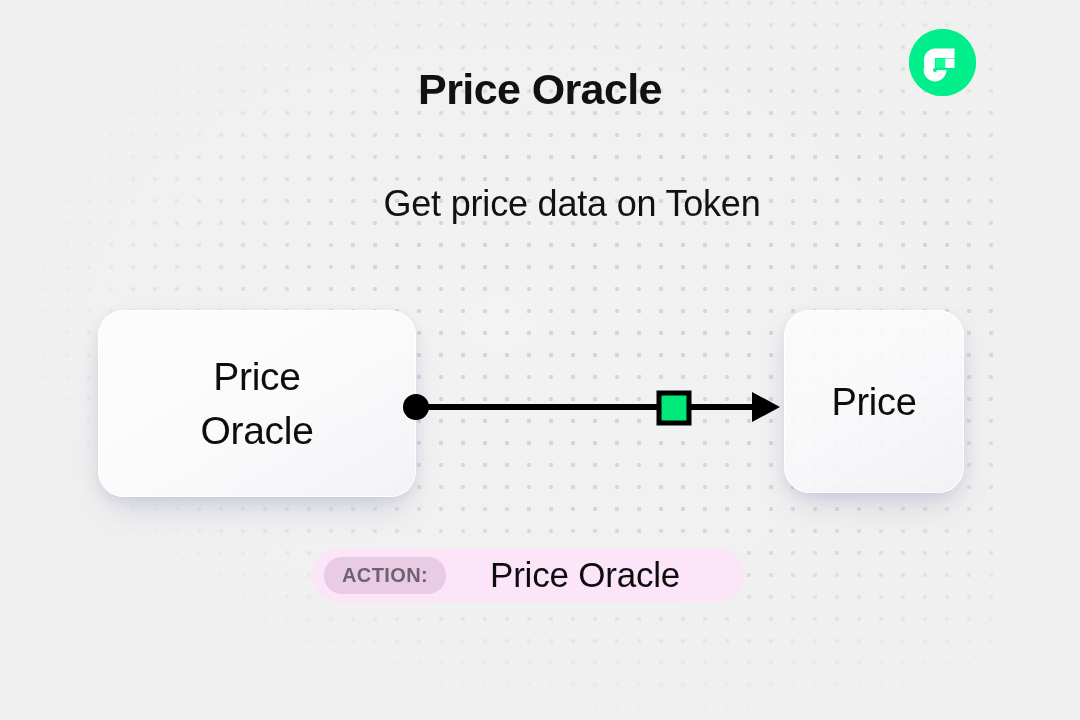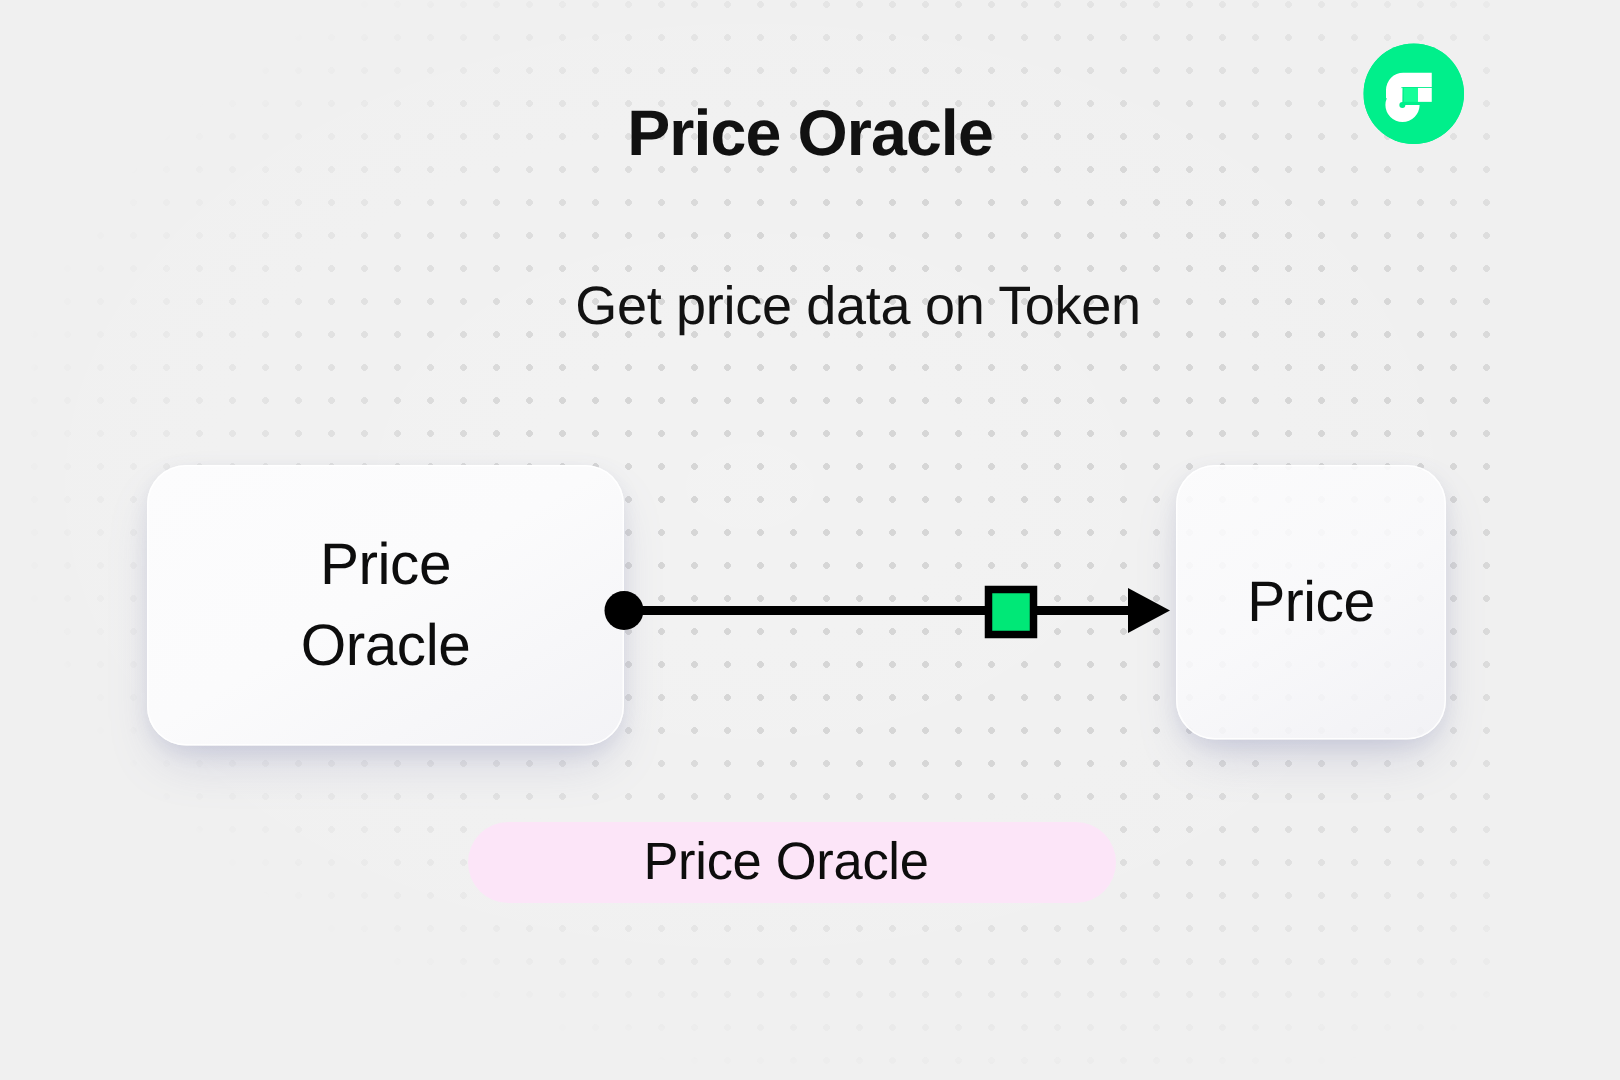--- a/index.html
+++ b/index.html
@@ -222,16 +222,17 @@
         <rect x="264" y="15" width="30" height="30" fill="#00e877" stroke="#000000" stroke-width="5"></rect>
       </g>
       <g>
         <line x1="292" y1="29" x2="370" y2="29" stroke="#000000" stroke-width="6"></line>
         <polygon points="357,14 385,29 357,44" fill="#000000"></polygon>
       </g>
     </svg>
   </div>
 
   <div class="action-badge">
+    <span class="action-chip">ACTION:</span>
     <span class="action-value">Price Oracle</span>
   </div>
 
 </div>
 
 </body></html>

